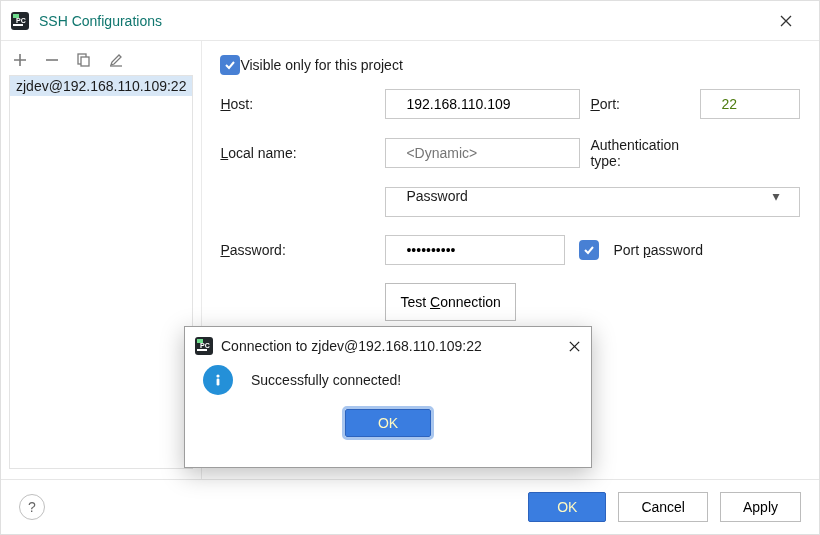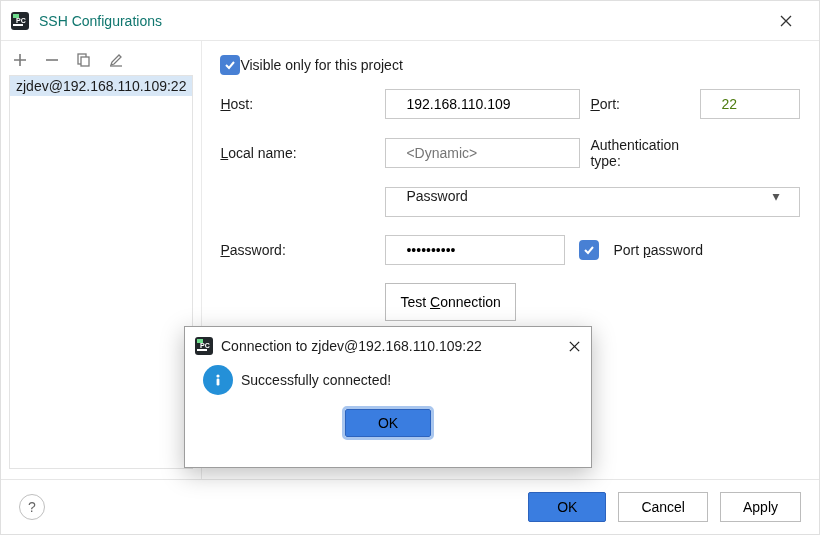--- a/index.html
+++ b/index.html
@@ -96,41 +96,41 @@
     border-top:1px solid #e6e6e6;
     display:flex; align-items:center; padding:0 18px;
   }
   .help-circle {
     width:26px; height:26px; border:1px solid #bfbfbf; border-radius:50%;
     display:flex; align-items:center; justify-content:center; color:#666;
     cursor:pointer;
   }
   .footer-spacer { flex:1 1 auto; }
   .btn-primary {
-    background:#3a7de0; color:#000000; border:1px solid #2c63be;
+    background:#3a7de0; color:#fef9c3; border:1px solid #2c63be;
     padding:6px 28px; font:inherit; cursor:pointer; border-radius:2px;
   }
   .footer .btn-plain { padding:6px 22px; }
   .footer button { margin-left:12px; }
 
   
   .modal {
     position:absolute;
     left:183px; top:325px;
     width:408px; height:142px;
     background:#fff;
     border:1px solid #9d9d9d;
     box-shadow:0 6px 22px rgba(0,0,0,.25);
   }
   .modal-title {
     display:flex; align-items:center; height:38px; padding:0 10px;
   }
   .modal-title .title-text { flex:1 1 auto; color:#1b1b1b; margin-left:8px; }
   .modal-title .m-close { cursor:pointer; color:#111; }
-  .modal-body { display:flex; align-items:center; padding:0 18px; gap:8px; }
+  .modal-body { display:flex; align-items:center; padding:0 18px; gap:18px; }
   .info-circle {
     width:30px; height:30px; border-radius:50%; background:#2490d8;
     color:#fff; display:flex; align-items:center; justify-content:center;
   }
   .modal-footer { text-align:center; margin-top:14px; }
   .btn-primary.small { padding:5px 32px; outline:3px solid #a9c6ee; }
 
   svg { display:block; }
 </style>
 </head>

